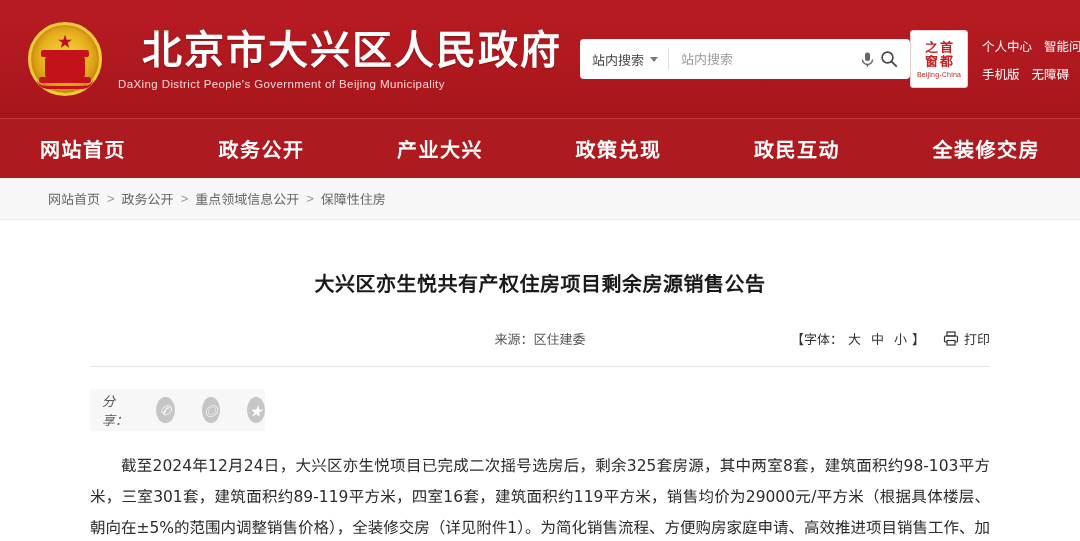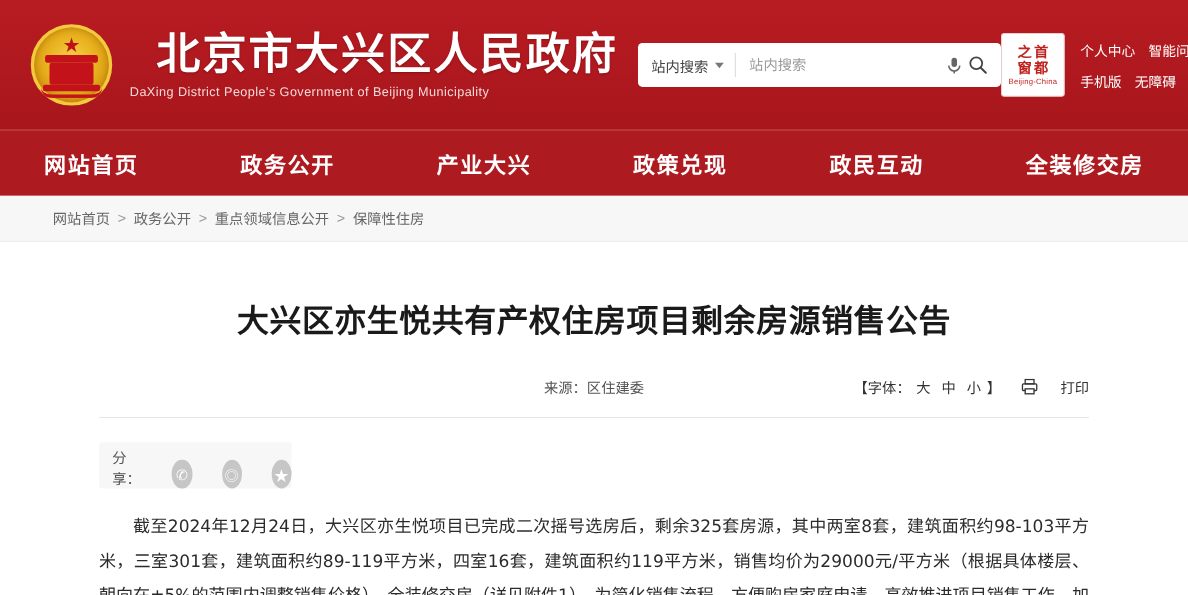--- a/index.html
+++ b/index.html
@@ -172,21 +172,21 @@
   .crumb-bar a { color: #666; text-decoration: none; }
   .crumb-sep { margin: 0 7px; color: #999; }
 
   
   .content-wrap {
     background: #ffffff;
     padding: 0 90px;
   }
   .article-title {
     text-align: center;
-    font-size: 29px;
+    font-size: 20px;
     font-weight: bold;
     color: #1a1a1a;
     padding: 48px 40px 0;
     letter-spacing: .5px;
     font-family: "DejaVu Sans", "Liberation Sans", sans-serif;
   }
   .meta-row {
     display: flex;
     align-items: center;
     justify-content: center;
@@ -197,36 +197,37 @@
     position: relative;
     flex-direction: column;
   }
   .meta-right {
     position: absolute; right: 0; top: 0;
     display: flex; align-items: center; gap: 18px;
     font-size: 13px; color: #333;
   }
   .fontsize-box { white-space: nowrap; }
   .fontsize-box .fs { margin: 0 5px; cursor: pointer; }
-  .print-btn { display: flex; align-items: center; gap: 20px; cursor: pointer; color: #333; }
+  .print-btn { display: flex; align-items: center; gap: 5px; cursor: pointer; color: #333; }
 
   .divider {
     height: 1px; background: #e6e6e6;
     margin: 18px 0 0;
   }
 
   .share-row {
-    display: flex; align-items: flex-end;
+    display: flex; align-items: center;
     gap: 27px;
     background: #f7f7f7;
     width: 175px;
     height: 42px;
     border-radius: 3px;
     margin-top: 22px;
     padding-left: 12px;
+    font-style: italic;
   }
   .share-label { font-size: 13px; color: #555; }
   .share-ico {
     width: 26px; height: 26px; border-radius: 50%;
     display: flex; align-items: center; justify-content: center;
     color: #fff; font-size: 13px;
   }
   .ico-wechat { background: #c6c6c6; }
   .ico-weibo  { background: #c6c6c6; }
   .ico-qzone  { background: #c6c6c6; }

